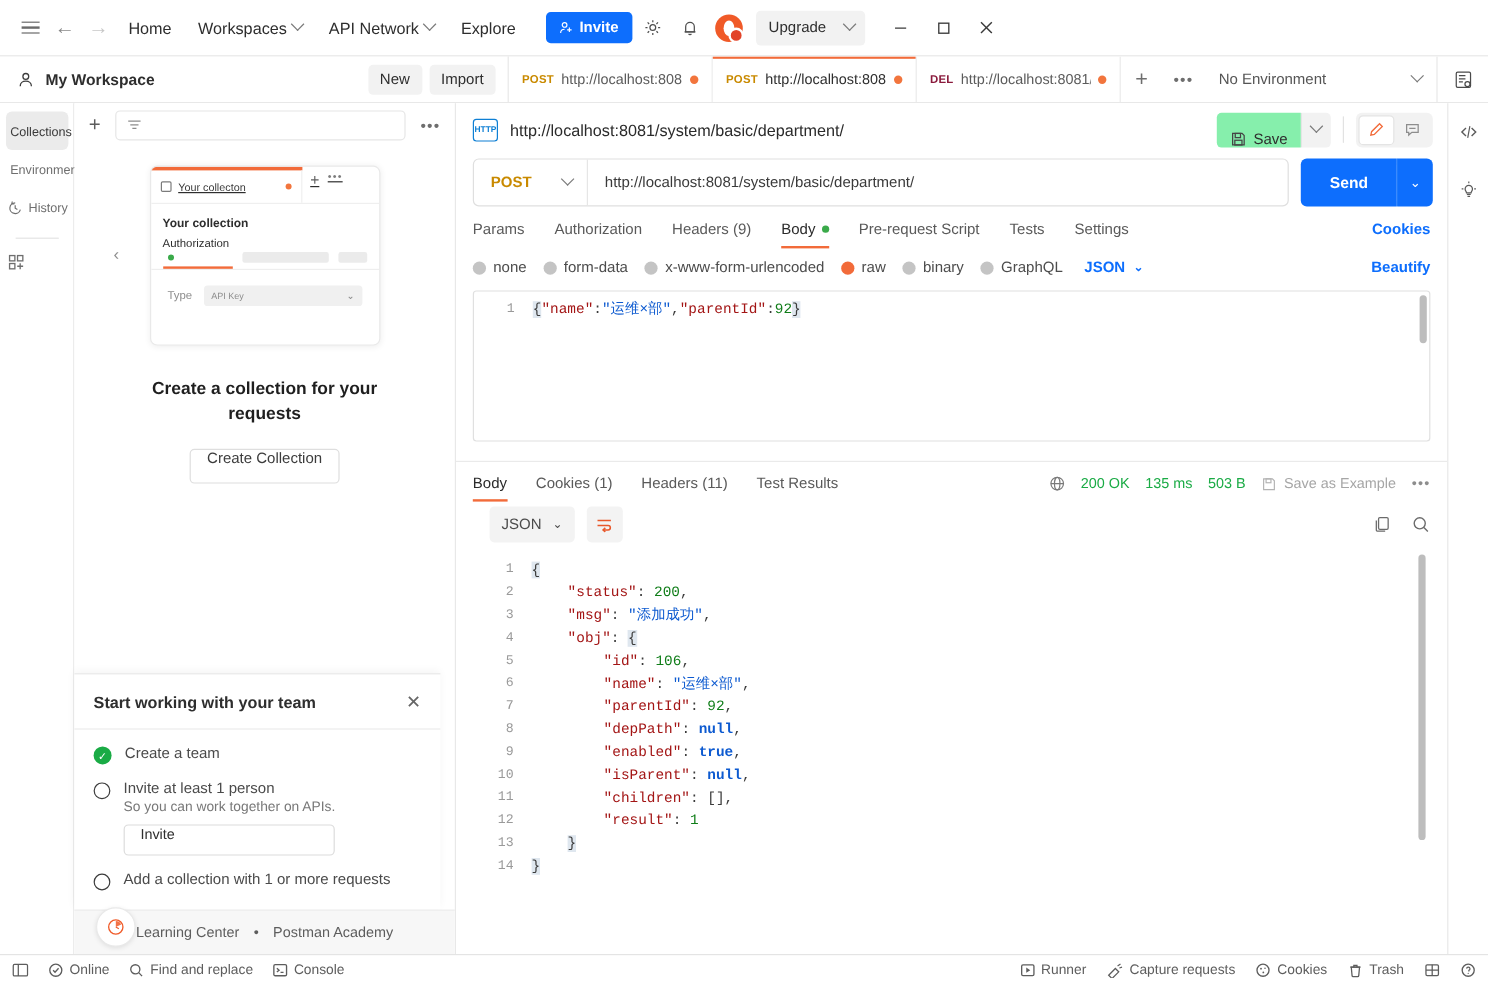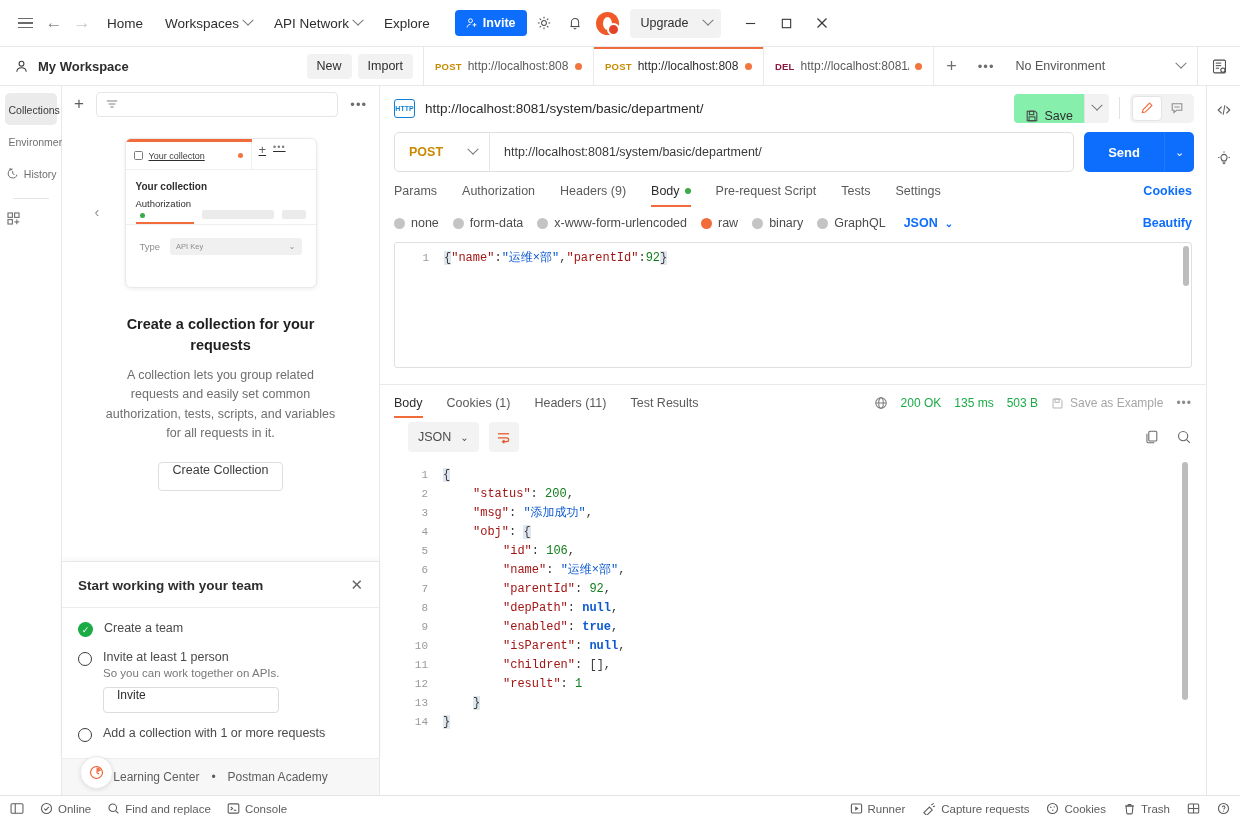--- a/index.html
+++ b/index.html
@@ -86,21 +86,21 @@
   .illus .gbar2 { height:9px; background:#ebebeb; border-radius:2px; width:26px; margin-bottom:5px;}
   .illus .typerow { display:flex; align-items:center; gap:10px; padding:13px 14px 0;}
   .illus .tlab { font-size:9.5px; color:#8d8d8d;}
   .illus .tsel { flex:1; height:17px; background:#f0f0f0; border-radius:3px; display:flex; align-items:center; justify-content:space-between; padding:0 6px; font-size:7.5px; color:#8d8d8d;}
   .illus .leftchev { position:absolute; left:-30px; top:66px; color:#8d8d8d; font-size:14px;}
 
   .empty-title { font-size:14.5px; font-weight:bold; text-align:center; width:215px; margin-top:26px; line-height:1.45; color:#1f1f1f;}
   .empty-desc { font-size:12.5px; color:#6e6e6e; text-align:center; width:235px; margin-top:10px; line-height:1.55;}
   .create-btn { margin-top:18px; height:29px; padding:0 14px; border:1px solid #dedede; border-radius:4px; background:#fff; font-size:12.5px; color:#3c3c3c; cursor:pointer;}
 
-  .teampanel { position:absolute; left:0; right:0; bottom:37px; background:#fff; border-top:1px solid #e8e8e8; box-shadow:0 -2px 7px rgba(0,0,0,.045);}
+  .teampanel { position:absolute; left:0; right:12px; bottom:37px; background:#fff; border-top:1px solid #e8e8e8; box-shadow:0 -2px 7px rgba(0,0,0,.045);}
   .tp-head { display:flex; align-items:center; padding:14px 16px 13px; border-bottom:1px solid #ececec;}
   .tp-title { font-size:13.5px; font-weight:bold; }
   .tp-close { margin-left:auto; color:#666; font-size:15px; cursor:pointer; }
   .tp-body { padding:13px 16px 14px; }
   .tp-item { display:flex; align-items:flex-start; gap:11px; margin-bottom:13px;}
   .chk-done { width:15px; height:15px; border-radius:50%; background:#1aab45; color:#fff; font-size:9px; display:flex; align-items:center; justify-content:center; flex:none; margin-top:1px;}
   .chk-open { width:14px; height:14px; border-radius:50%; border:1.6px solid #3b3b3b; flex:none; margin-top:2px;}
   .tp-lab { font-size:12.5px; color:#4a4a4a;}
   .tp-sub { font-size:11.5px; color:#787878; margin-top:3px;}
   .tp-invite { margin-top:8px; height:26px; padding:0 13px; border:1px solid #dcdcdc; border-radius:4px; background:#fff; font-size:12px; cursor:pointer;}
@@ -381,21 +381,20 @@
               <div class="tlab">Type</div>
               <div class="tsel">
                 <span>API Key</span>
                 <span style="font-size:8px;">⌄</span>
               </div>
             </div>
           </div>
         </div>
 
         <div class="empty-title">Create a collection for your requests</div>
-        <div class="empty-desc">A collection lets you group related requests and easily set common authorization, tests, scripts, and variables for all requests in it.</div>
         <div class="create-btn">Create Collection</div>
       </div>
 
       <div class="teampanel">
         <div class="tp-head">
           <div class="tp-title">Start working with your team</div>
           <div class="tp-close">✕</div>
         </div>
         <div class="tp-body">
           <div class="tp-item">

